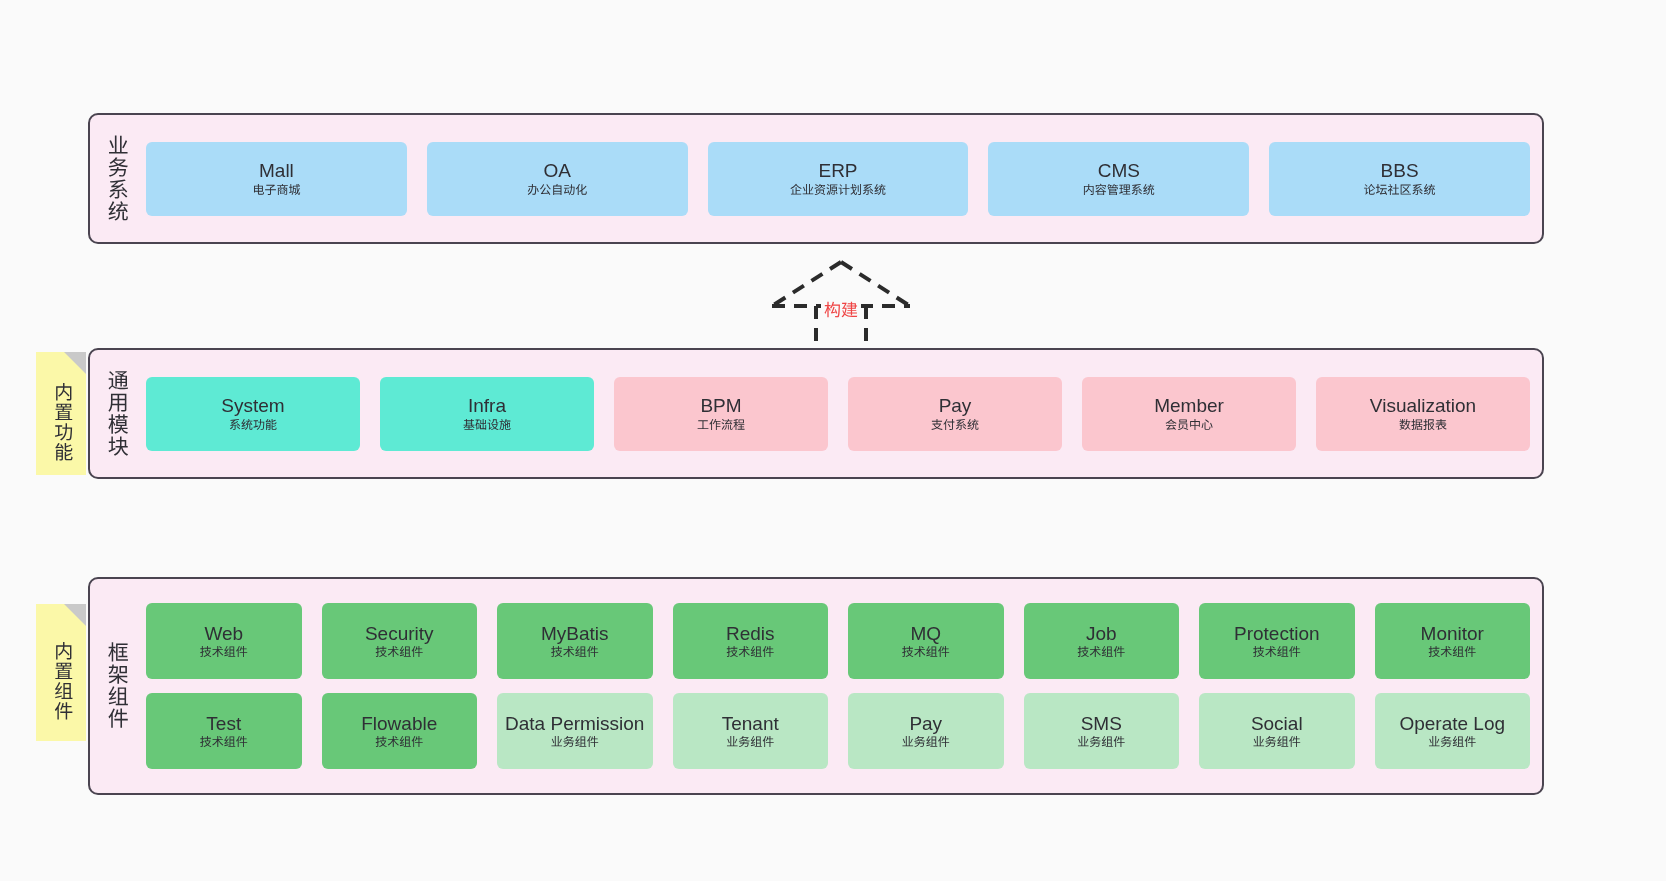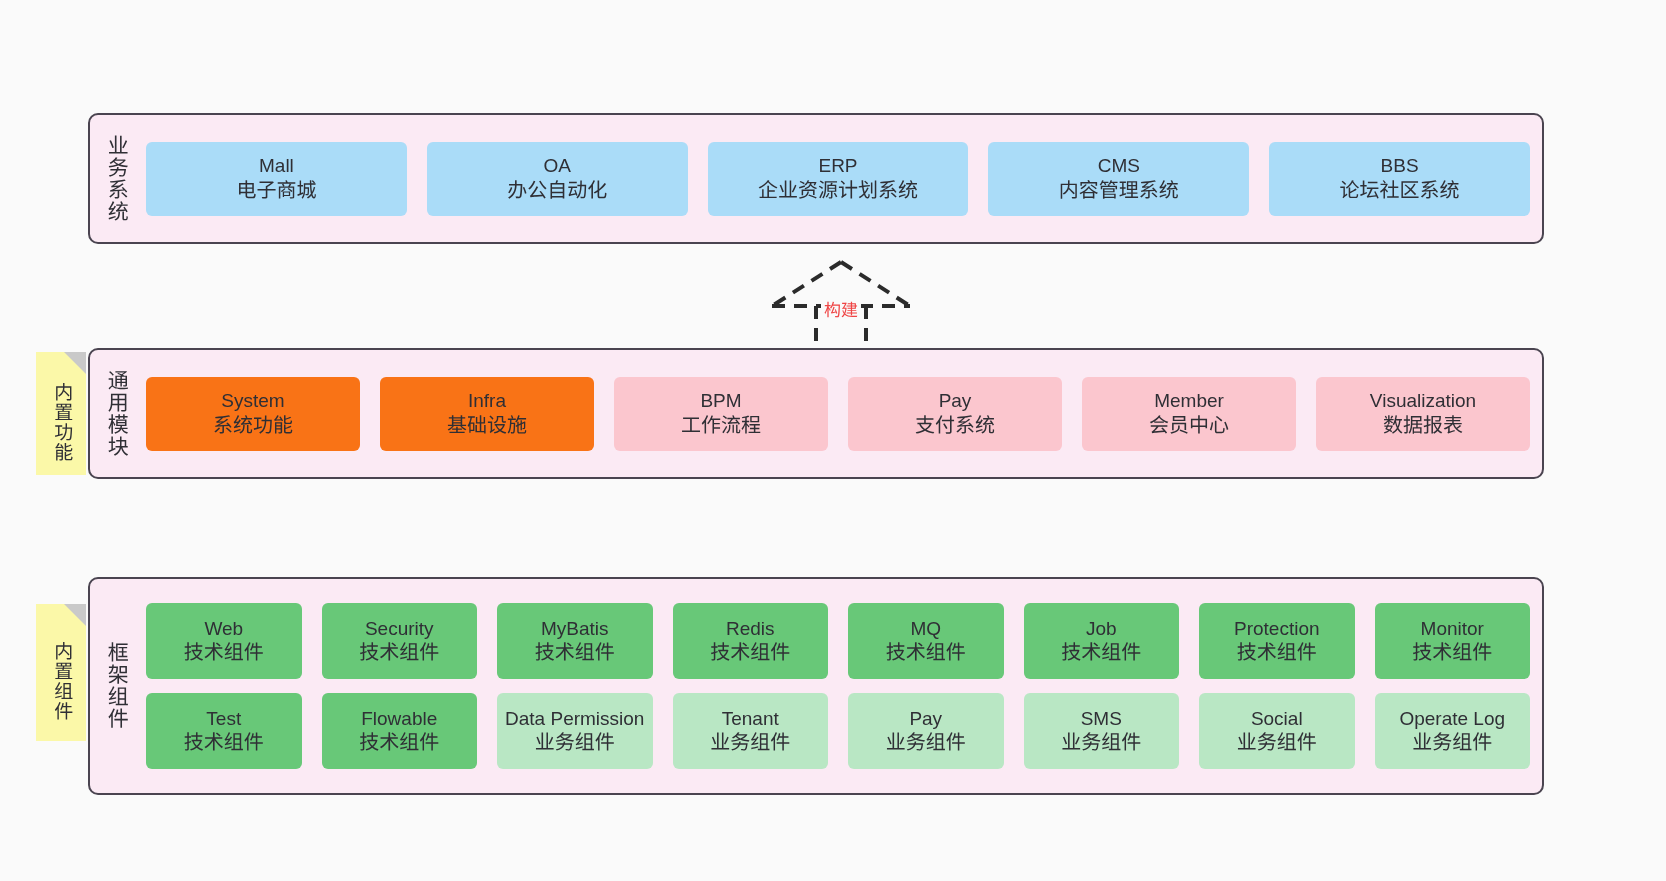--- a/index.html
+++ b/index.html
@@ -80,27 +80,27 @@
     box-sizing: border-box;
     padding: 6px 4px;
     user-select: none;
   }
   .node .t1 {
     font-size: 19px;
     line-height: 1.18;
     color: #2f2f35;
   }
   .node .t2 {
-    font-size: 20px;
+    font-size: 12px;
     line-height: 1.2;
     color: #2f2f35;
   }
 
   .node.blue   { background: #aadcf8; }
-  .node.red    { background: #f97316; }
+  .node.red    { background: #5eead4; }
   .node.pink   { background: #fbc6ce; }
   .node.green  { background: #68c878; }
   .node.lgreen { background: #b9e7c4; }
 
   
   #layer-business { left: 88px;  top: 113px; width: 1456px; height: 131px; }
   #layer-business .row { height: 74px; }
 
   #layer-modules  { left: 88px;  top: 348px; width: 1456px; height: 131px; }
   #layer-modules .row { height: 74px; }

